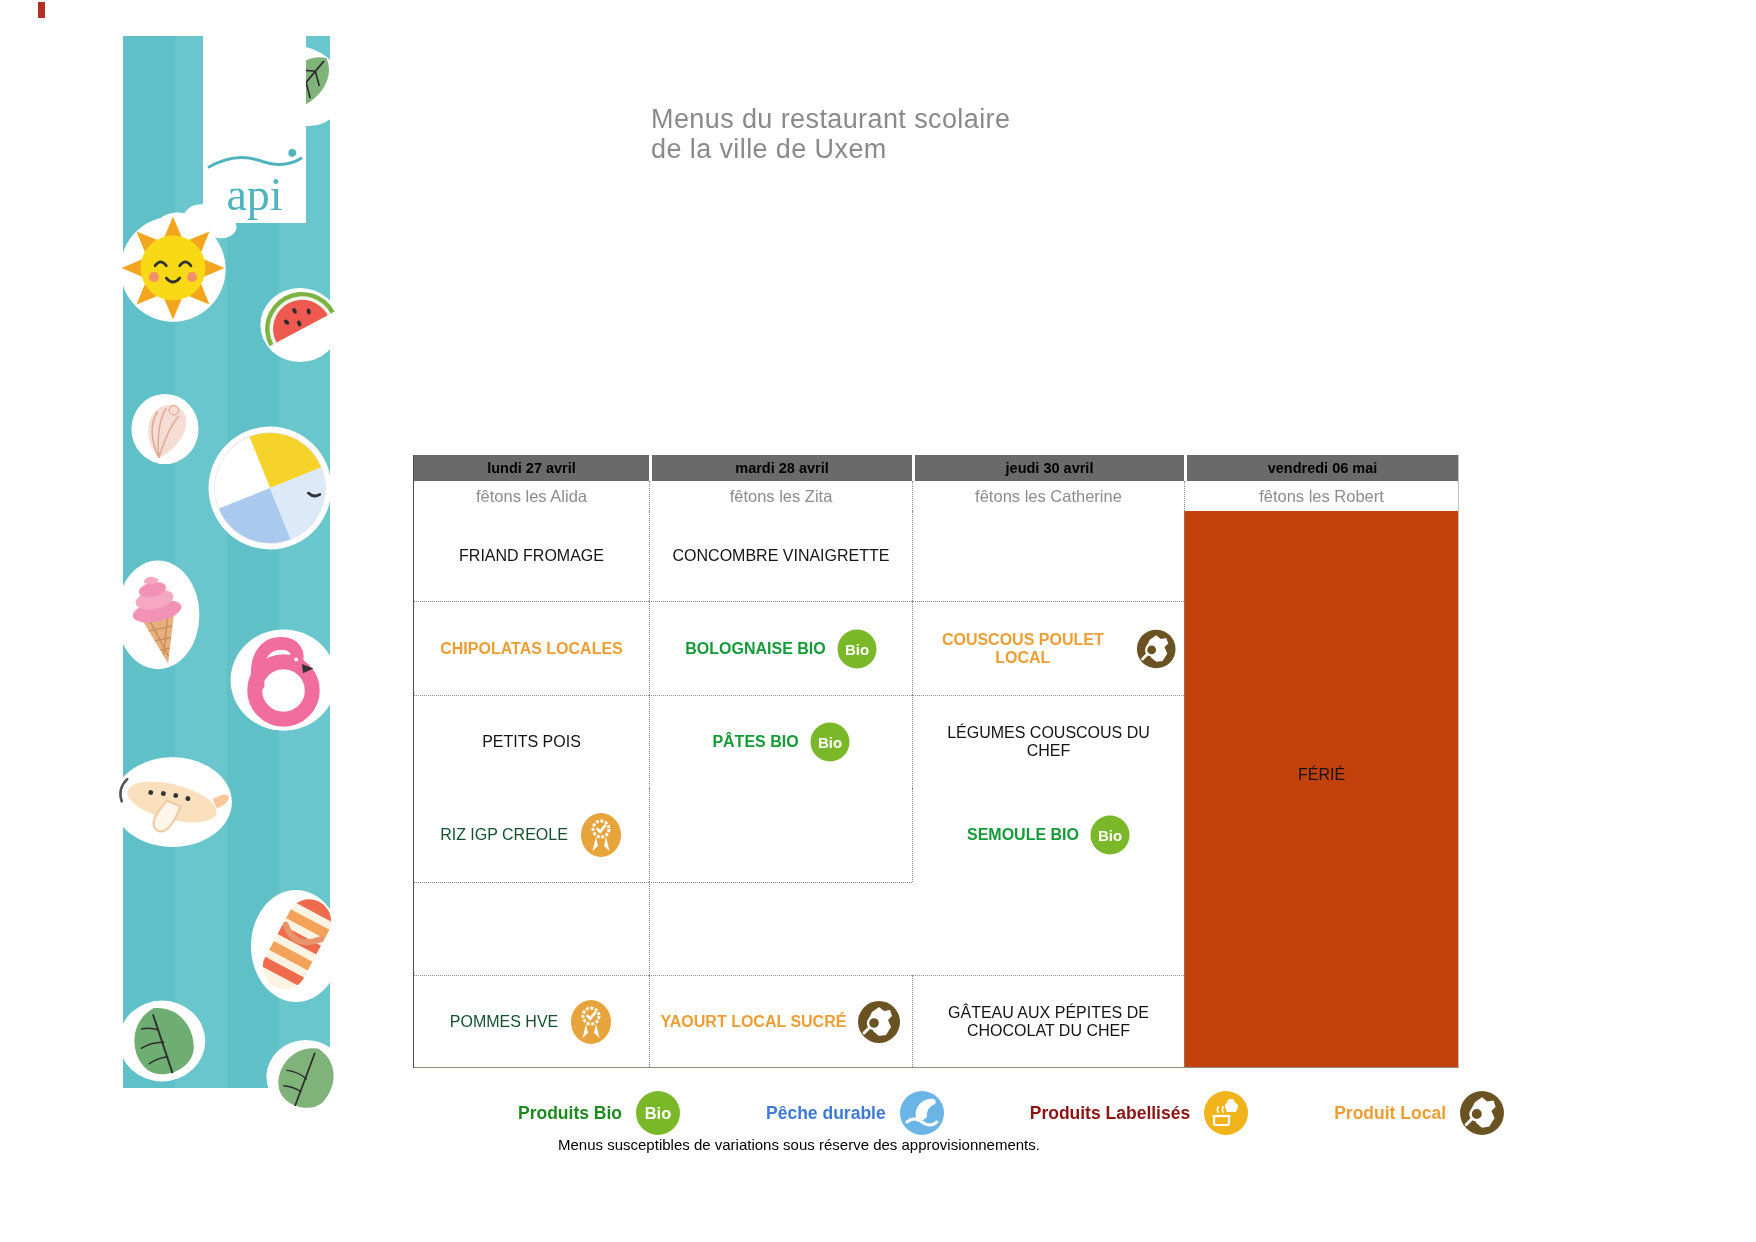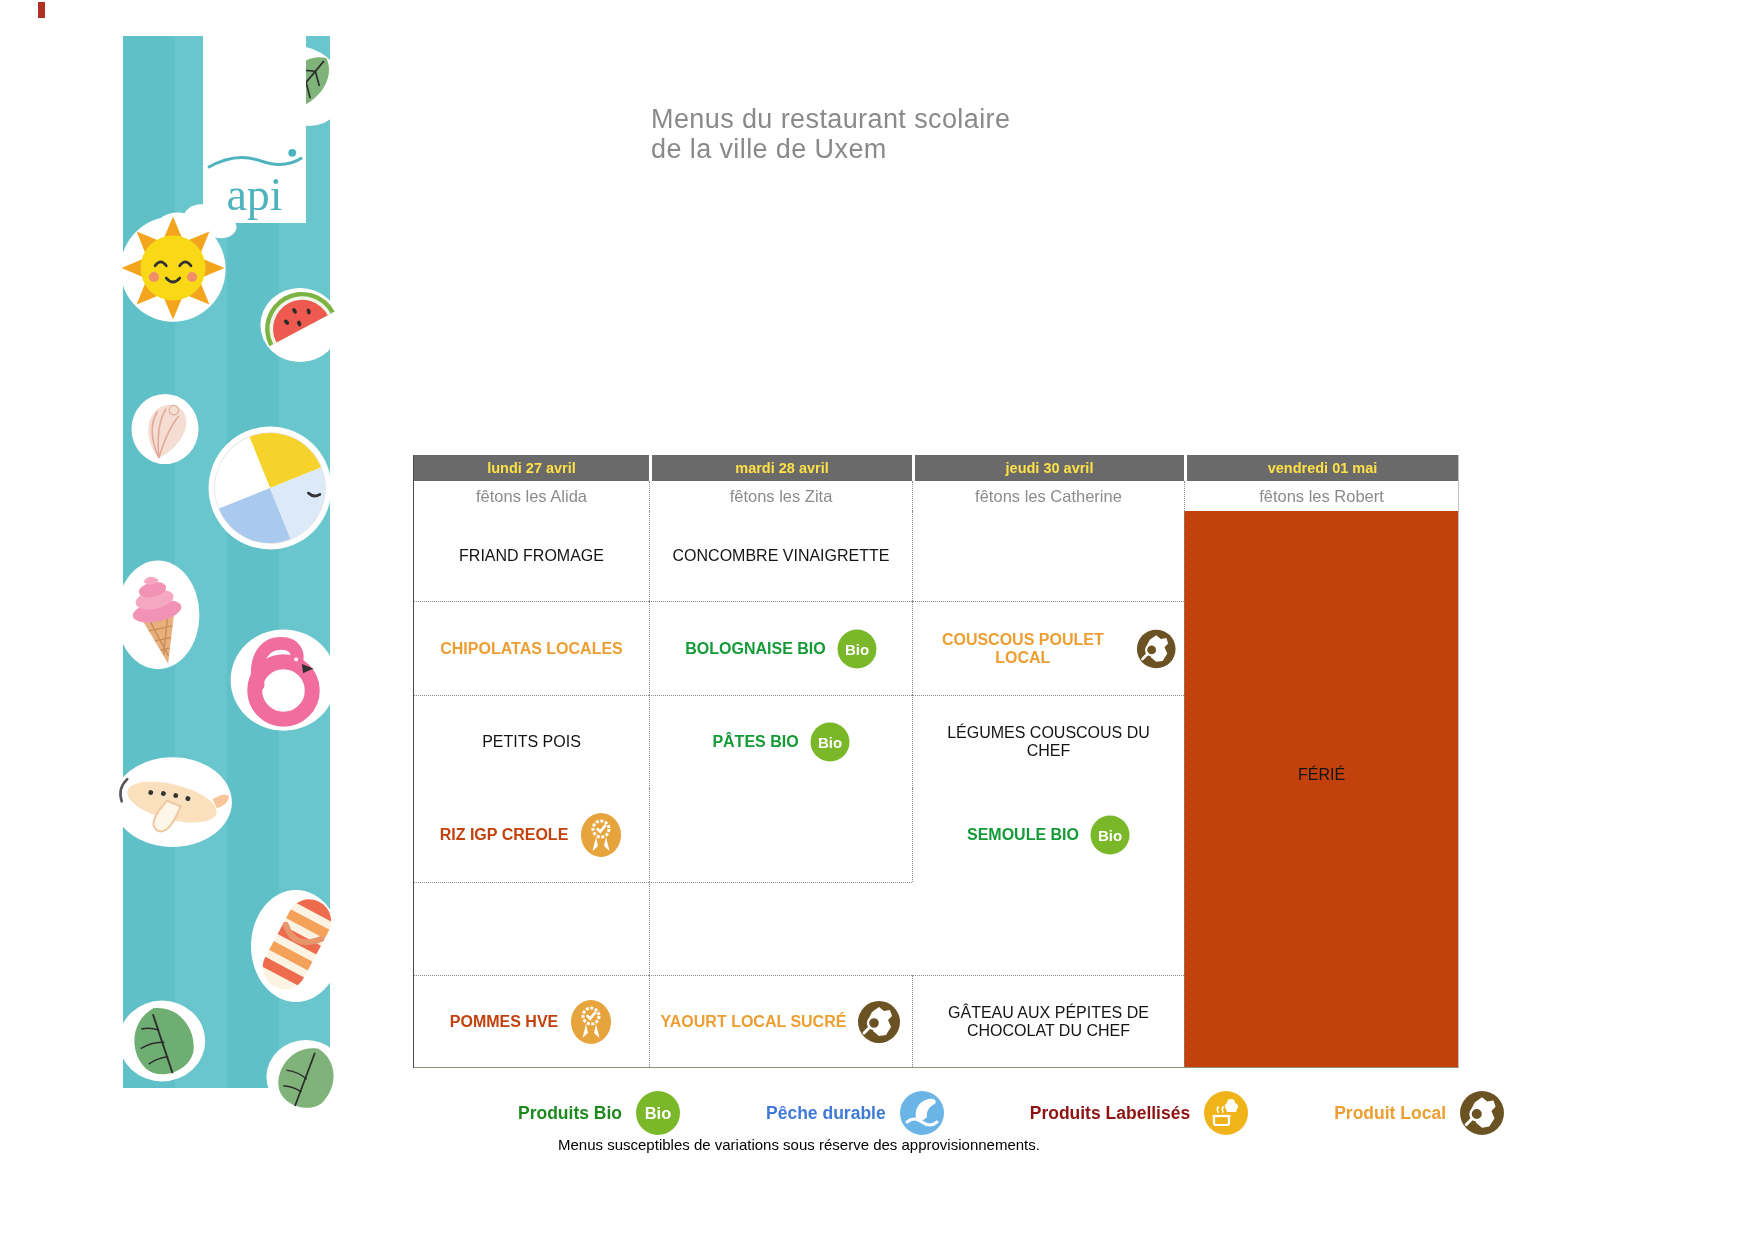--- a/index.html
+++ b/index.html
@@ -22,35 +22,35 @@
   
   #title{position:absolute;left:651px;top:104px;color:#8a8a8a;font-size:27px;line-height:30px;
          letter-spacing:.4px;}
 
   
   #menu-table{position:absolute;left:413px;top:455px;width:1044px;height:612px;
               display:grid;grid-template-columns:235px 263px 272px 274px;
               grid-template-rows:26px 30px 90px 94px 93px 94px 93px 92px;
               border-left:1px solid #4a4a4a;border-right:1px solid #c2c2c2;
               border-bottom:1px solid #8f8f7a;box-sizing:content-box;}
-  .th{background:#6a6a6a;color:#fde047;font-weight:bold;font-size:14.5px;
+  .th{background:#6a6a6a;color:#000000;font-weight:bold;font-size:14.5px;
       display:flex;align-items:center;justify-content:center;grid-row:1;}
   .th.wgap{border-left:3px solid #fff;}
   .fete{grid-row:2;color:#8c8c8c;font-size:16.5px;display:flex;align-items:center;justify-content:center;}
   .cell{display:flex;align-items:center;justify-content:center;gap:11px;text-align:center;
         padding:0 8px;box-sizing:border-box;}
   .dot-l{border-left:1px dotted #8a8a8a;}
   .dot-t{border-top:1px dotted #8a8a8a;}
   .gc1{grid-column:1}.gc2{grid-column:2}.gc3{grid-column:3}.gc4{grid-column:4}
   .gr3{grid-row:3}.gr4{grid-row:4}.gr5{grid-row:5}.gr6{grid-row:6}.gr7{grid-row:7}.gr8{grid-row:8}
   .dish{font-size:16px;color:#141414;}
   .dish.wrap3{max-width:225px;}
   .local{color:#ED9E32;font-weight:bold;}
   .bio{color:#149b38;font-weight:bold;}
-  .lab{color:#c2410c;font-weight:bold;}
+  .lab{color:#14532d;font-weight:normal;}
   #holiday-cell{grid-column:4;grid-row:3 / span 6;background:#c2410c;border-left:1px dotted #8a8a8a;
                 display:flex;align-items:center;justify-content:center;}
   #holiday-label{font-size:16px;color:#141414;margin-top:-28px;}
 
   
   #legend{position:absolute;left:470px;top:1084px;width:987px;height:58px;
           display:flex;justify-content:space-between;align-items:center;margin-left:48px;}
   .legend-item{display:flex;align-items:center;gap:13px;font-size:17.5px;font-weight:bold;}
   .lg-bio{color:#1e8a1e}.lg-fish{color:#3f7ad6}.lg-lab{color:#8e1414}.lg-local{color:#ED9E32}
 
@@ -250,21 +250,21 @@
 <div id="title">
   <div>Menus du restaurant scolaire</div>
   <div>de la ville de Uxem</div>
 </div>
 
 <div id="menu-table">
 
   <div class="th gc1">lundi 27 avril</div>
   <div class="th gc2 wgap">mardi 28 avril</div>
   <div class="th gc3 wgap">jeudi 30 avril</div>
-  <div class="th gc4 wgap">vendredi 01 mai</div>
+  <div class="th gc4 wgap">vendredi 06 mai</div>
 
   <div class="fete gc1">fêtons les Alida</div>
   <div class="fete gc2 dot-l">fêtons les Zita</div>
   <div class="fete gc3 dot-l">fêtons les Catherine</div>
   <div class="fete gc4 dot-l">fêtons les Robert</div>
 
   <div class="cell gc1 gr3">
     <span class="dish">FRIAND FROMAGE</span>
   </div>
   <div class="cell gc2 gr3 dot-l">

